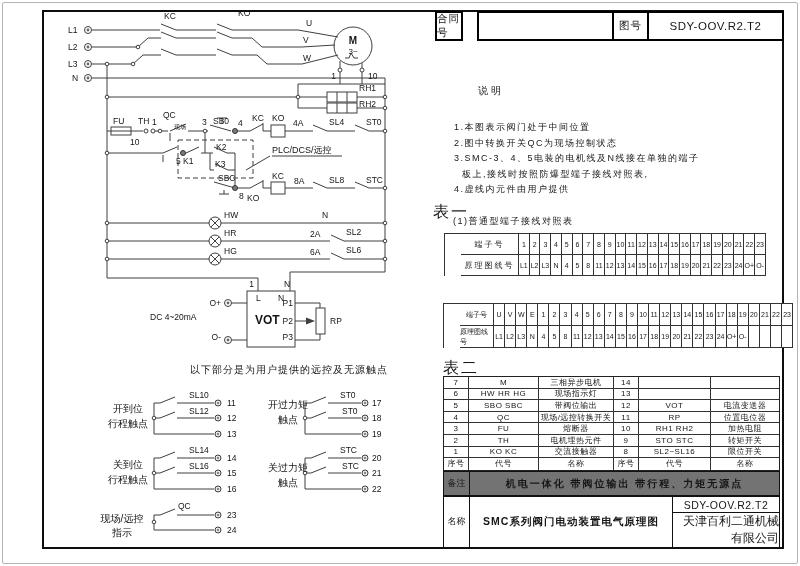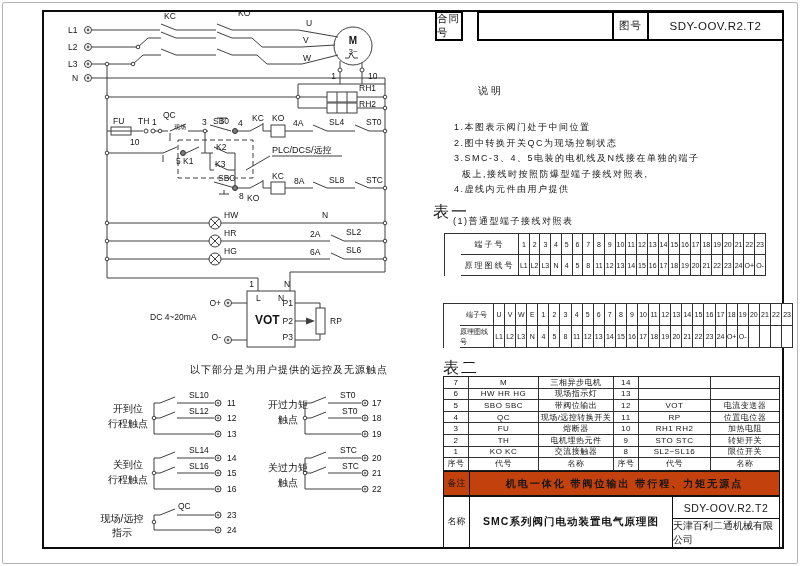--- a/index.html
+++ b/index.html
@@ -44,29 +44,29 @@
   .t1 .tlab{width:58px;font-size:8px;letter-spacing:2px;}
   .t2 .tlab{width:34px;font-size:7px;letter-spacing:0;}
   .tcell{flex:1;border-right:1px solid #333;border-bottom:1px solid #333;display:flex;align-items:center;justify-content:center;font-size:7px;box-sizing:border-box;overflow:hidden;}
   
   .comptable{position:absolute;left:443px;top:376px;width:337px;border:1.5px solid #222;box-sizing:border-box;background:#fff;}
   .crow{display:flex;height:11.6px;}
   .ccell{border-right:1px solid #333;border-bottom:1px solid #333;box-sizing:border-box;display:flex;align-items:center;justify-content:center;font-size:8px;letter-spacing:.5px;overflow:hidden;white-space:nowrap;}
   .crow:last-child .ccell{border-bottom:none;}
   .c0{width:25px;} .c1{width:70px;} .c2{width:75px;} .c3{width:25px;} .c4{width:72px;} .c5{flex:1;border-right:none;}
   
-  .remark{position:absolute;left:443px;top:471px;width:337px;height:25px;border:1.5px solid #111;box-sizing:border-box;display:flex;background:#c2410c;}
+  .remark{position:absolute;left:443px;top:471px;width:337px;height:25px;border:1.5px solid #111;box-sizing:border-box;display:flex;background:#737373;}
   .remark-label{width:25px;border-right:1px solid #111;display:flex;align-items:center;justify-content:center;font-size:9px;}
   .remark-text{flex:1;display:flex;align-items:center;justify-content:center;font-size:10px;font-weight:bold;letter-spacing:2px;}
   .nameblock{position:absolute;left:443px;top:496px;width:337px;height:52px;border:1.5px solid #111;box-sizing:border-box;display:flex;background:#fff;}
   .nb-label{width:25px;border-right:1px solid #111;display:flex;align-items:center;justify-content:center;text-align:center;font-size:9px;line-height:1.7;}
   .nb-name{width:202px;border-right:1px solid #111;display:flex;align-items:center;justify-content:center;font-size:10.5px;font-weight:bold;letter-spacing:1px;}
   .nb-right{flex:1;display:flex;flex-direction:column;}
   .nb-dno{flex:1;border-bottom:1px solid #111;display:flex;align-items:center;justify-content:center;font-size:10.5px;letter-spacing:.5px;}
-  .nb-co{flex:1;display:flex;align-items:center;justify-content:center;font-size:10px;}
+  .nb-co{flex:1;display:flex;align-items:center;justify-content:center;font-size:12px;text-align:right;}
 </style>
 </head>
 <body>
 
 <div class="page">
   <div class="page-edge"></div>
   <div class="frame"></div>
 
   <svg class="schematic" viewBox="0 0 800 566">
     <defs>

